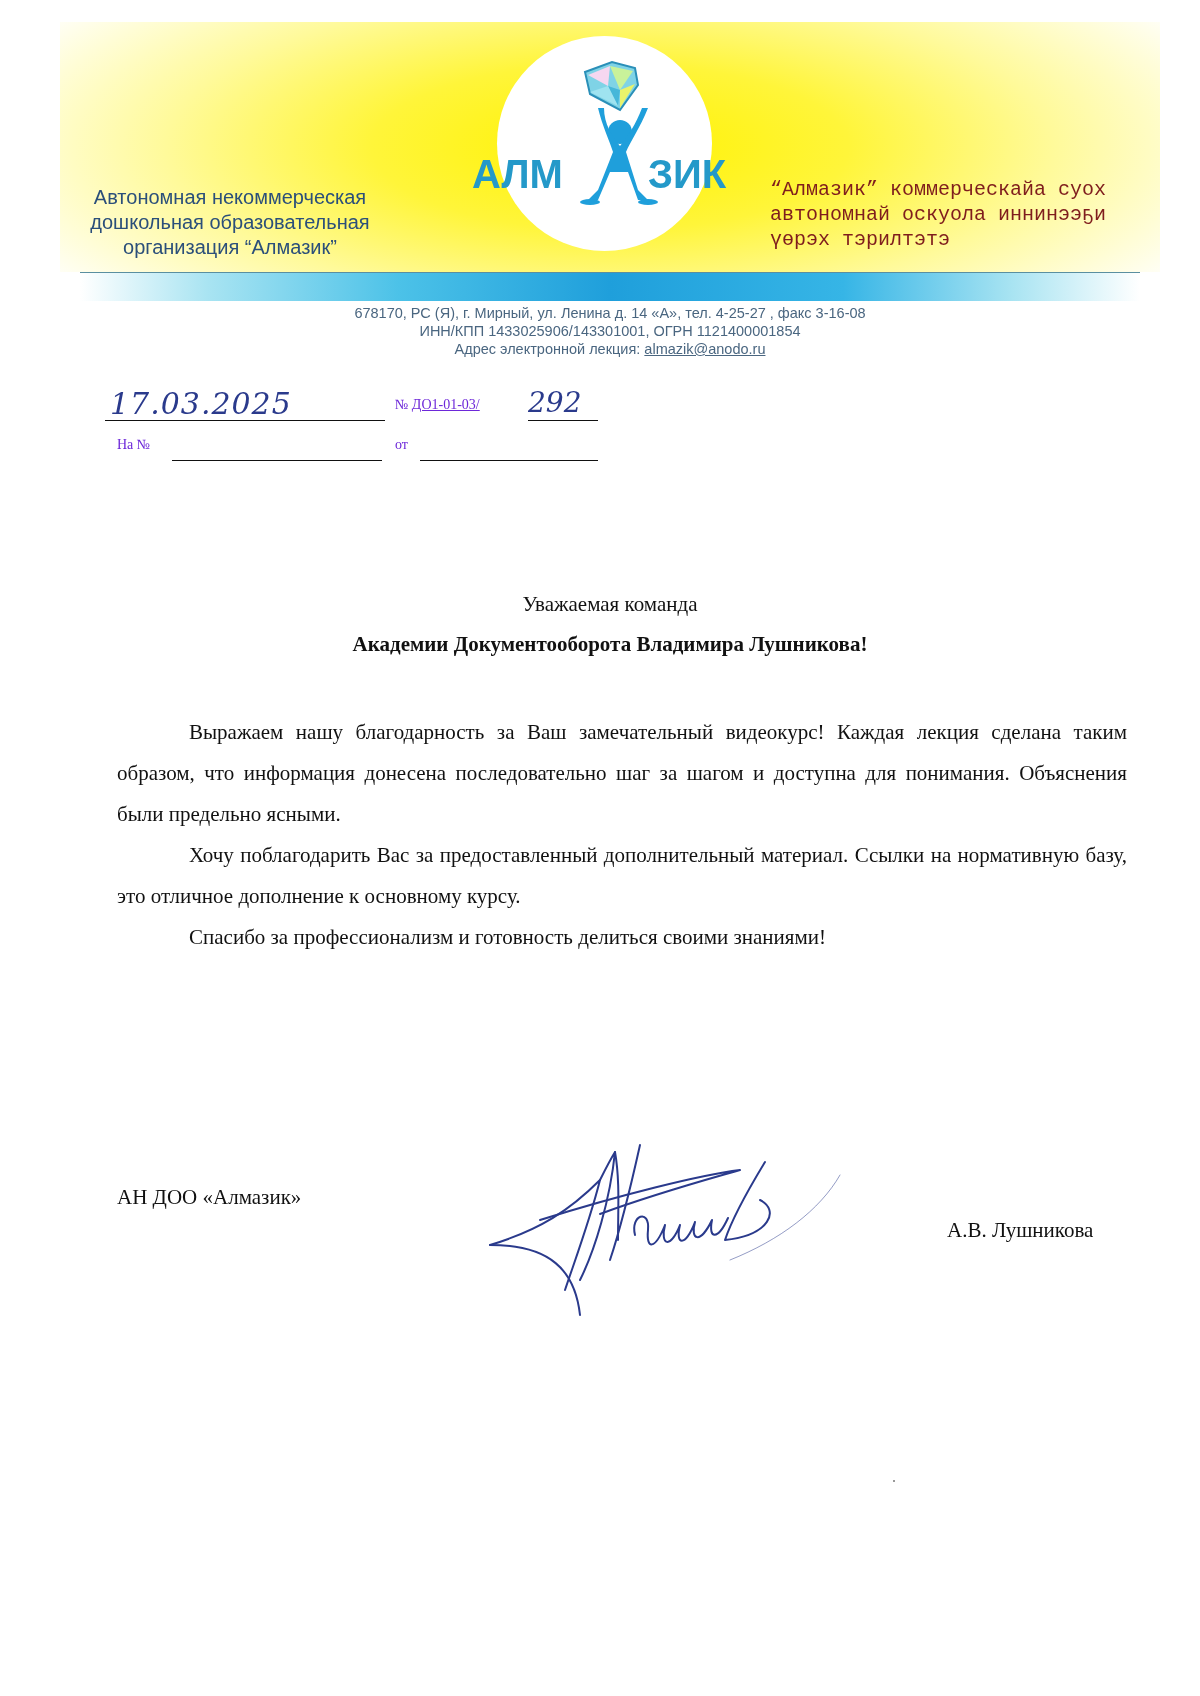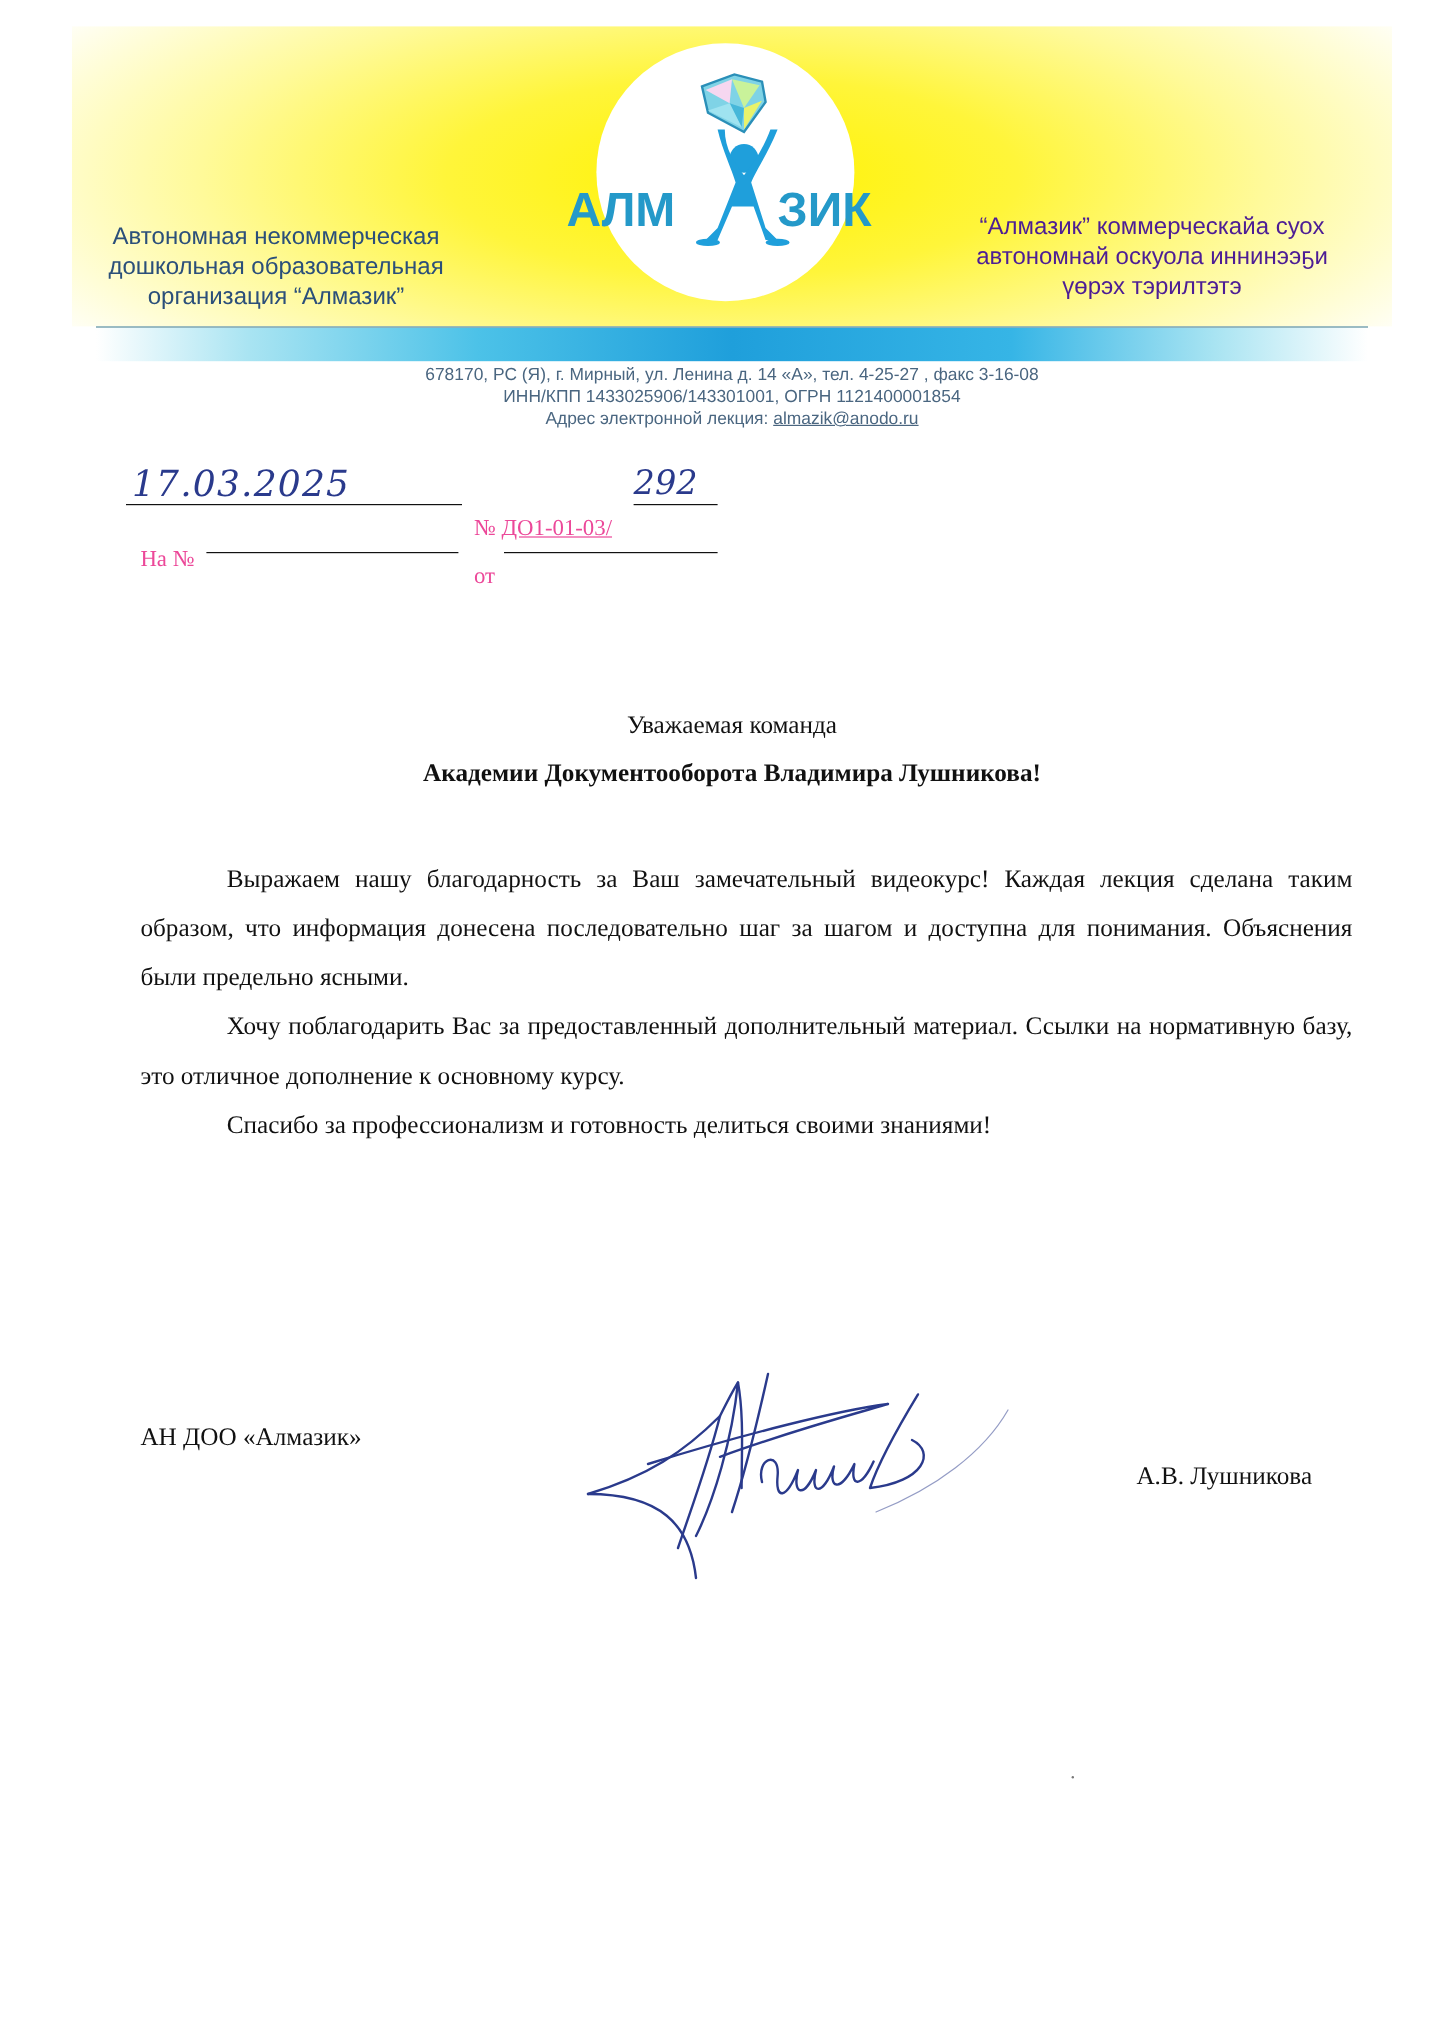--- a/index.html
+++ b/index.html
@@ -23,31 +23,31 @@
     }
     .logo-svg { position: absolute; left: 470px; top: 50px; width: 270px; height: 190px; }
 
     .org-left {
       position: absolute; left: 40px; top: 185px; width: 380px;
       text-align: center; color: #2b4f7a;
       font-family: "Liberation Sans", sans-serif; font-size: 20px; line-height: 25px;
     }
     .org-right {
       position: absolute; left: 770px; top: 177px; width: 380px;
-      text-align: center; color: #4c1d95;
-      font-family: Liberation Sans, sans-serif; font-size: 20px; line-height: 25px;
+      color: #7f1d1d;
+      font-family: Liberation Mono, monospace; font-size: 20px; line-height: 25px;
     }
     .contacts {
       position: absolute; left: 280px; top: 304px; width: 660px; text-align: center;
       color: #4a6680; font-family: "Liberation Sans", sans-serif; font-size: 14.5px; line-height: 18px;
     }
     .contacts a { color: #4a6680; text-decoration: underline; }
 
     
-    .reg { position: absolute; font-family: "Liberation Serif", serif; font-size: 19px; color: #ec4899; margin-top: 33px; }
+    .reg { position: absolute; font-family: "Liberation Serif", serif; font-size: 14px; color: #6d28d9; }
     .line { position: absolute; border-bottom: 1px solid #111; height: 0; }
     .hand { position: absolute; font-family: "DejaVu Serif", serif; font-style: italic; color: #2a3a8c; }
 
     
     .serif { font-family: "Liberation Serif", serif; color: #111; }
     .salut1 { position: absolute; left: 280px; top: 592px; width: 660px; text-align: center; font-size: 21px; }
     .salut2 { position: absolute; left: 200px; top: 632px; width: 820px; text-align: center; font-size: 21px; font-weight: bold; }
     .body-text {
       position: absolute; left: 117px; top: 712px; width: 1010px;
       font-size: 21px; line-height: 41px; text-align: justify;
@@ -114,21 +114,21 @@
   <div class="hand" style="left:110px; top:386px; font-size:30px; letter-spacing:1px;">17.03.2025</div>
   <div class="line" style="left:105px; top:420px; width:280px;"></div>
 
   <div class="reg" style="left:395px; top:397px;">
     <span>№</span>
     <span style="text-decoration: underline;">ДО1-01-03/</span>
   </div>
   <div class="hand" style="left:528px; top:386px; font-size:28px;">292</div>
   <div class="line" style="left:528px; top:420px; width:70px;"></div>
 
-  <div class="reg" style="left:117px; top:423px;">На №</div>
+  <div class="reg" style="left:117px; top:437px;">На №</div>
   <div class="line" style="left:172px; top:460px; width:210px;"></div>
   <div class="reg" style="left:395px; top:437px;">от</div>
   <div class="line" style="left:420px; top:460px; width:178px;"></div>
 
   <div class="serif salut1">Уважаемая команда</div>
   <div class="serif salut2">Академии Документооборота Владимира Лушникова!</div>
 
   <div class="serif body-text">
     <p>Выражаем нашу благодарность за Ваш замечательный видеокурс! Каждая лекция сделана таким образом, что информация донесена последовательно шаг за шагом и доступна для понимания. Объяснения были предельно ясными.</p>
     <p>Хочу поблагодарить Вас за предоставленный дополнительный материал. Ссылки на нормативную базу, это отличное дополнение к основному курсу.</p>

